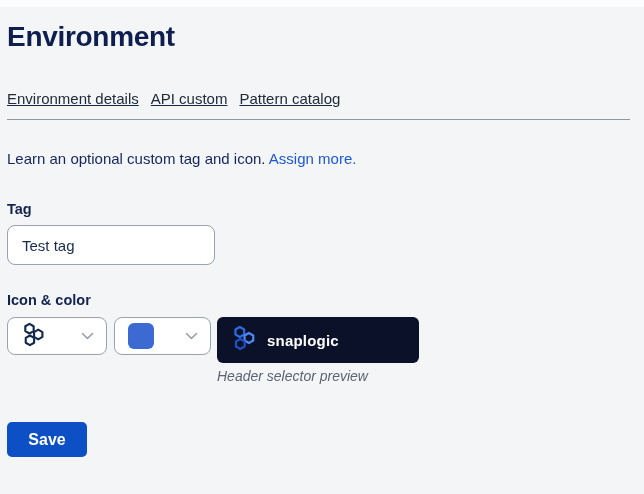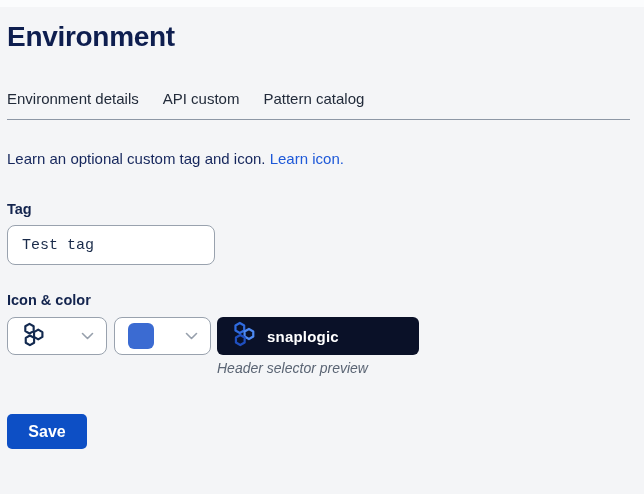--- a/index.html
+++ b/index.html
@@ -17,23 +17,24 @@
     margin-top: 14px;
     font-size: 28px;
     font-weight: 700;
     letter-spacing: -0.3px;
     color: #0e1e4f;
   }
 
   .tabs {
     margin-top: 37px;
     display: flex;
-    gap: 24px;
+    gap: 12px;
     border-bottom: 1px solid #8d97a5;
     margin-right: 14px;
+    text-decoration: underline;
   }
   .tab {
     position: relative;
     font-size: 15px;
     color: #222b3a;
     padding-bottom: 12px;
     cursor: pointer;
     white-space: nowrap;
   }
   .tab.active {
@@ -70,21 +71,21 @@
   .tag-input {
     display: block;
     margin-top: 8px;
     width: 208px;
     height: 40px;
     border: 1px solid #99a2ae;
     border-radius: 8px;
     background: #ffffff;
     padding: 0 14px;
     font-size: 15px;
-    font-family: Liberation Mono, monospace;
+    font-family: Liberation Sans, sans-serif;
     color: #1a2b4a;
     outline: none;
   }
 
   .icon-color-label { margin-top: 27px; }
 
   .picker-row {
     margin-top: 9px;
     display: flex;
     align-items: flex-start;
@@ -106,21 +107,21 @@
 
   .swatch {
     width: 26px; height: 26px;
     border-radius: 6px;
     background: #3b6bd2;
   }
 
   .preview-col { margin-left: 0; }
   .preview-chip {
     width: 202px;
-    height: 38px;
+    height: 46px;
     background: #0a1128;
     border-radius: 6px;
     display: flex;
     align-items: center;
     gap: 10px;
     padding: 0 14px;
   }
   .preview-brand {
     color: #ffffff;
     font-size: 15px;
@@ -159,21 +160,21 @@
   <h1 class="page-title">Environment</h1>
 
   <div class="tabs">
     <div class="tab">Environment details</div>
     <div class="tab">API custom</div>
     <div class="tab">Pattern catalog</div>
   </div>
 
   <p class="intro">
     <span>Learn an optional custom tag and icon.</span>
-    <a>Learn icon.</a>
+    <a>Assign more.</a>
   </p>
 
   <div class="field-label">Tag</div>
   <input class="tag-input" type="text" value="Test tag" style="">
 
   <div class="field-label icon-color-label">Icon &amp; color</div>
 
   <div class="picker-row">
 
     <div class="dropdown icon-dd">

